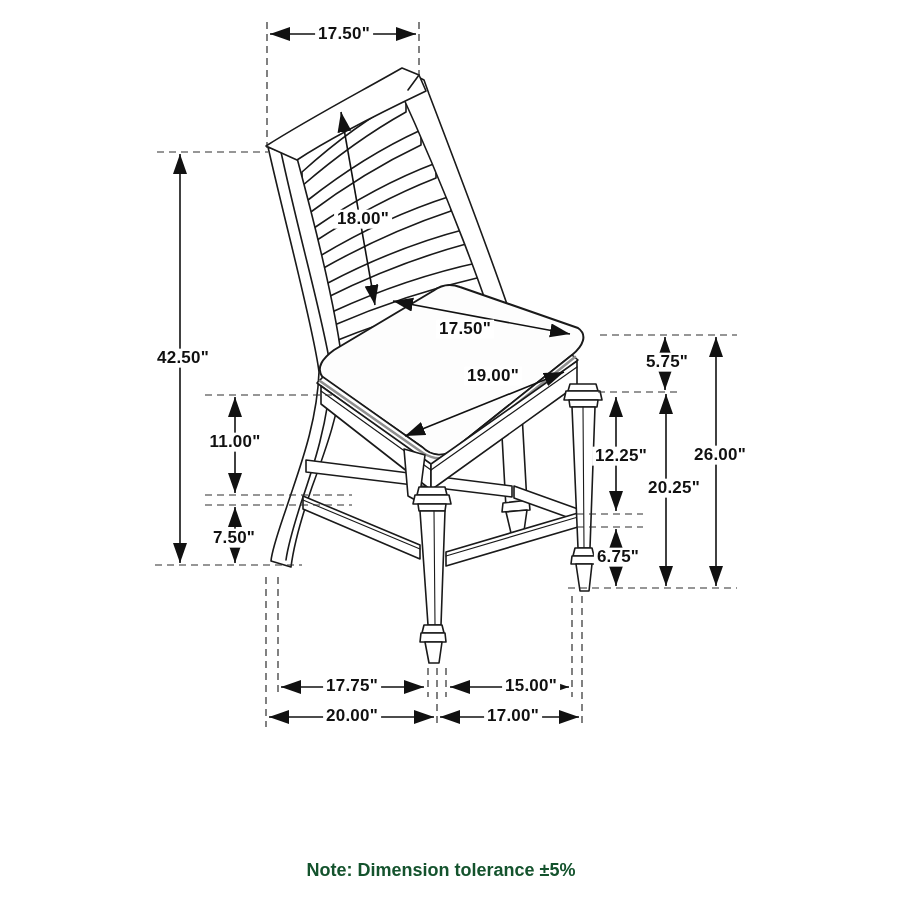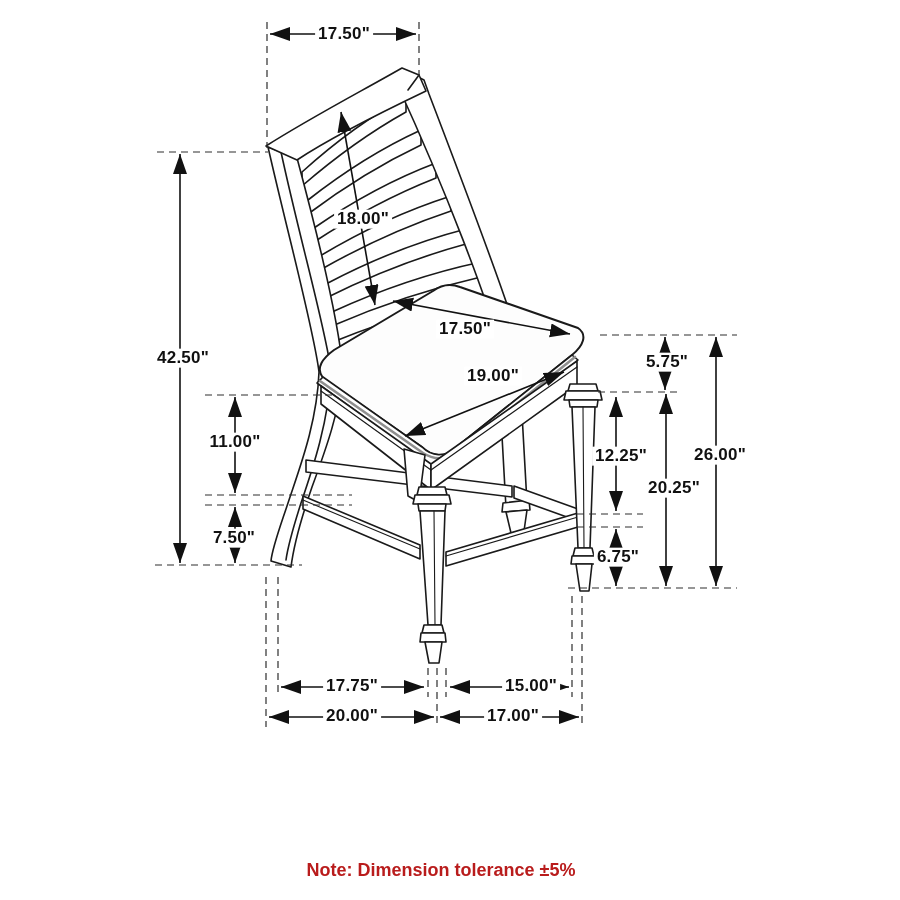--- a/index.html
+++ b/index.html
@@ -8,21 +8,21 @@
     font-family:"Liberation Sans","DejaVu Sans",sans-serif;overflow:hidden;
   }
   #chair-svg{position:absolute;left:0;top:0;}
   .dim-label{
     position:absolute;transform:translate(-50%,-50%);
     font-weight:bold;font-size:17px;color:#111;background:#fff;
     padding:0 3px;white-space:nowrap;letter-spacing:0.2px;line-height:1.1;
   }
   .note{
     position:absolute;left:441px;top:870px;transform:translate(-50%,-50%);
-    font-weight:bold;font-size:18px;color:#b91c1c;white-space:nowrap;
+    font-weight:bold;font-size:18px;color:#14532d;white-space:nowrap;
   }
 </style>
 </head>
 <body>
 
 <div id="stage">
 
   <svg id="chair-svg" width="900" height="900" viewBox="0 0 900 900">
     <defs>
       <marker id="arrow" orient="auto-start-reverse" markerUnits="userSpaceOnUse" markerWidth="22" markerHeight="16" refX="20" refY="7">

